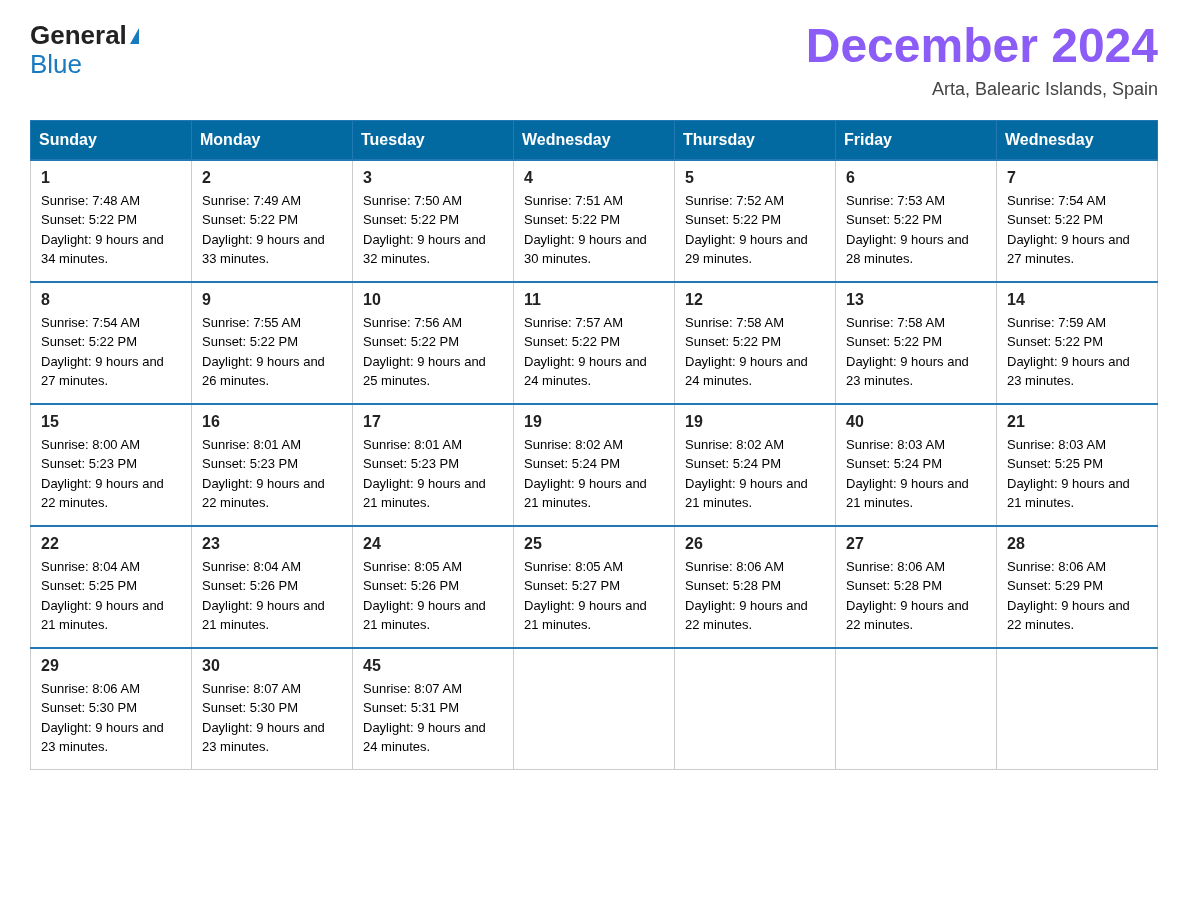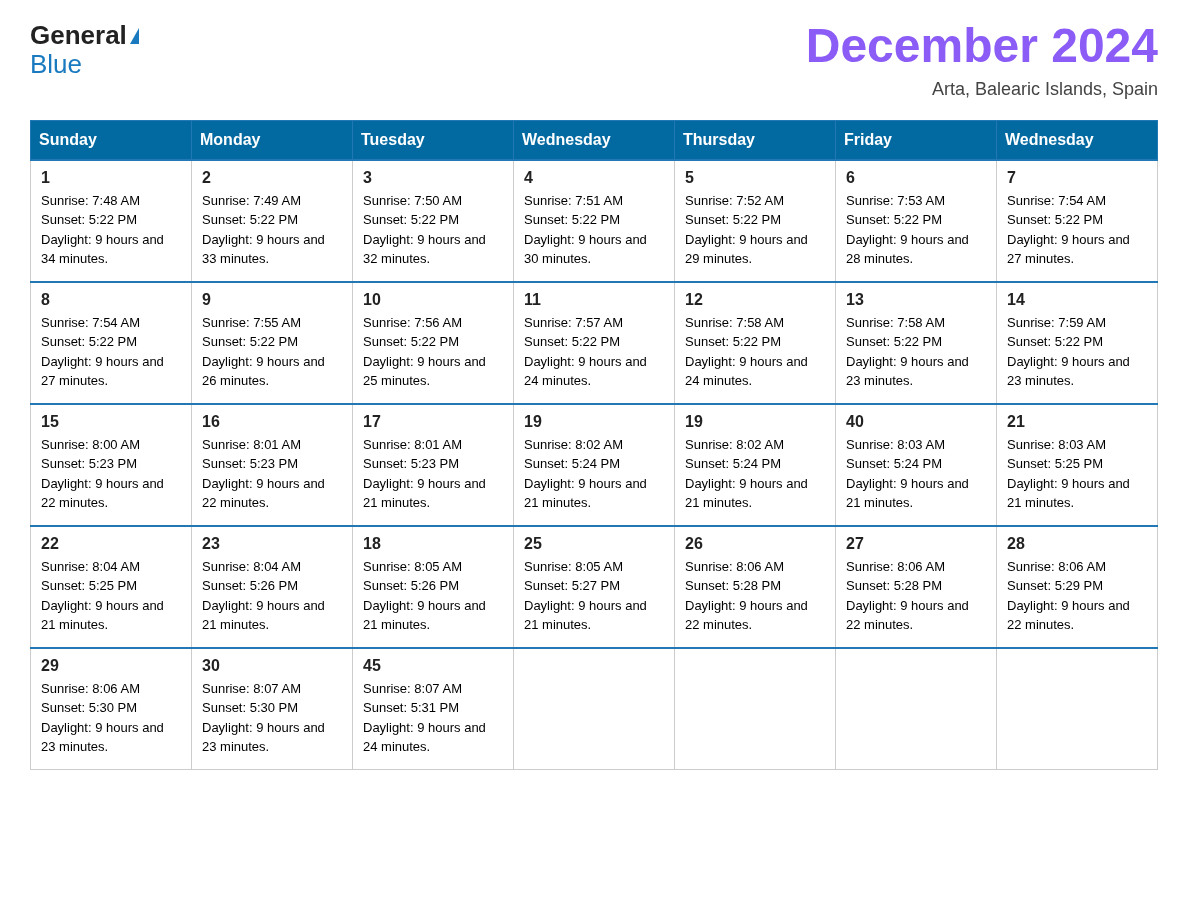--- a/index.html
+++ b/index.html
@@ -219,21 +219,21 @@
       <tr>
         <td>
           <span class="day-number">22</span>
 <div class="day-info">Sunrise: 8:04 AM<br>Sunset: 5:25 PM<br>Daylight: 9 hours and 21 minutes.</div>
         </td>
         <td>
           <span class="day-number">23</span>
 <div class="day-info">Sunrise: 8:04 AM<br>Sunset: 5:26 PM<br>Daylight: 9 hours and 21 minutes.</div>
         </td>
         <td>
-          <span class="day-number">18</span>
+          <span class="day-number">24</span>
 <div class="day-info">Sunrise: 8:05 AM<br>Sunset: 5:26 PM<br>Daylight: 9 hours and 21 minutes.</div>
         </td>
         <td>
           <span class="day-number">25</span>
 <div class="day-info">Sunrise: 8:05 AM<br>Sunset: 5:27 PM<br>Daylight: 9 hours and 21 minutes.</div>
         </td>
         <td>
           <span class="day-number">26</span>
 <div class="day-info">Sunrise: 8:06 AM<br>Sunset: 5:28 PM<br>Daylight: 9 hours and 22 minutes.</div>
         </td>

